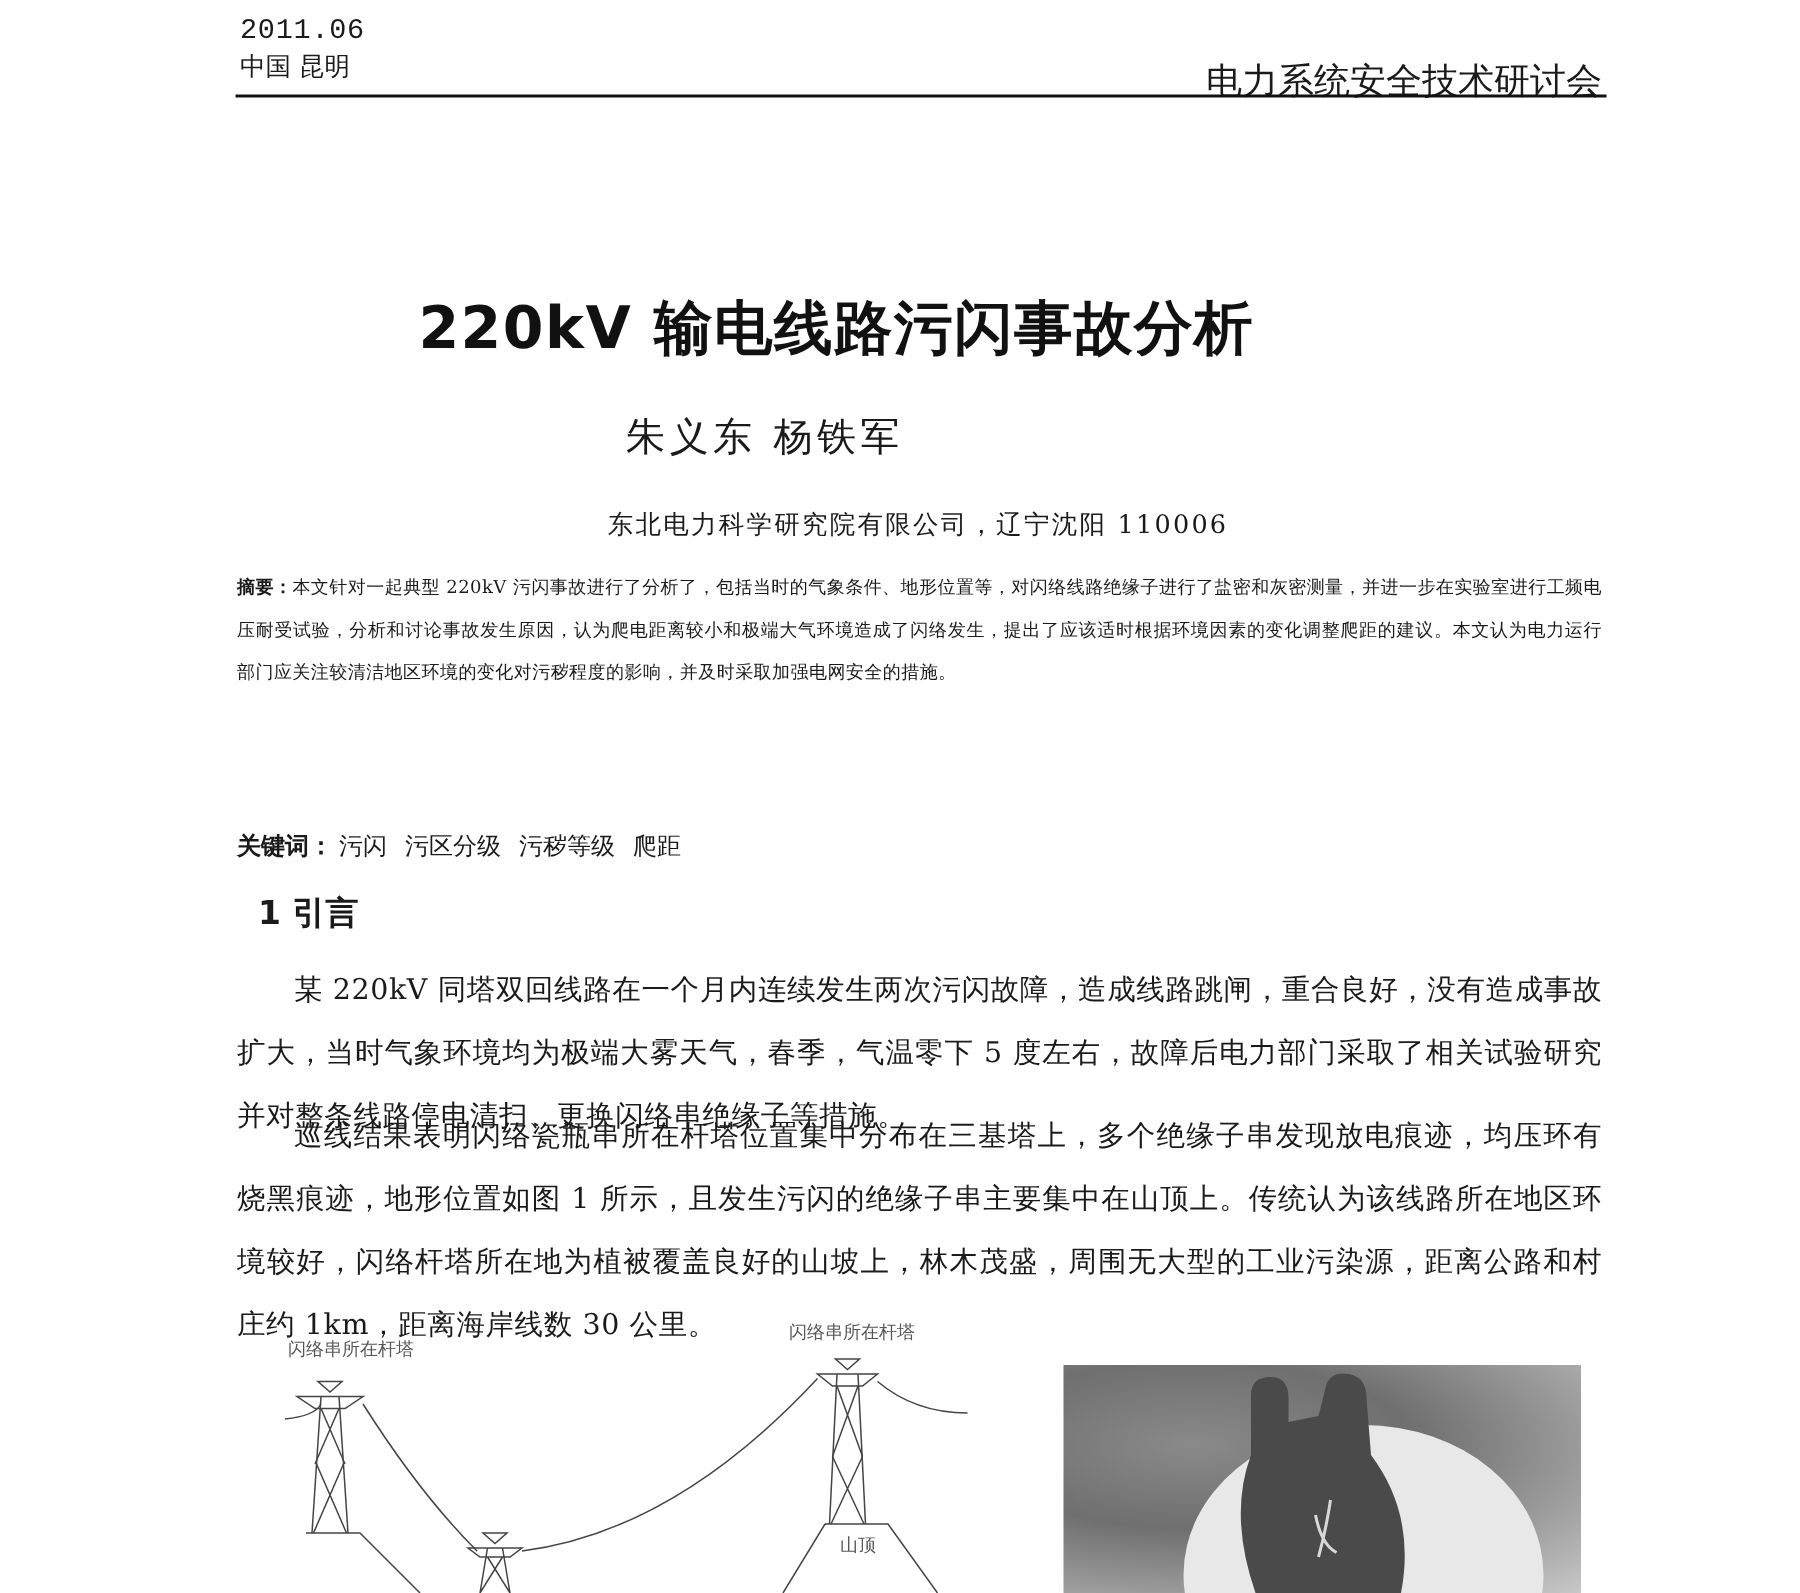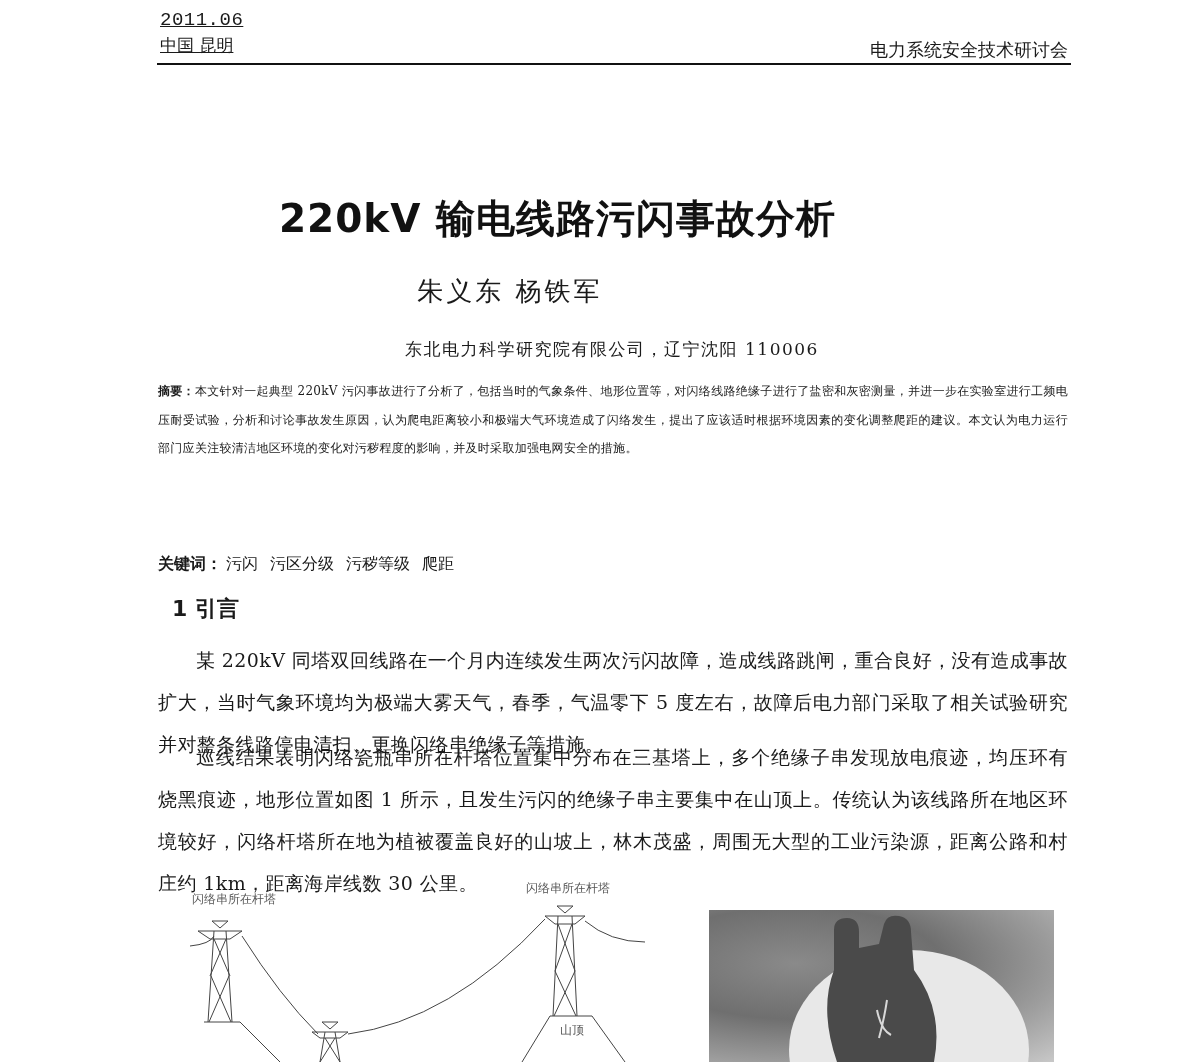--- a/index.html
+++ b/index.html
@@ -1,21 +1,21 @@
 <!DOCTYPE html>
 <html><head>
 <meta charset="utf-8">
 <style>
   html, body { margin: 0; padding: 0; background: #ffffff; }
   body { width: 1200px; height: 1062px; position: relative; overflow: hidden;
          font-family: "DejaVu Serif", "Liberation Serif", serif; color: #1a1a1a; }
-  .hdr-left { position: absolute; left: 160px; top: 8px; font-size: 18px; line-height: 24px; text-decoration: underline; }
+  .hdr-left { position: absolute; left: 160px; top: 8px; font-size: 18px; line-height: 24px; }
   .hdr-left .date { font-family: "Liberation Mono", "DejaVu Sans Mono", monospace; font-size: 19px; letter-spacing: 0.5px; }
   .hdr-left .place { font-size: 17px; margin-top: 1px; }
-  .hdr-right { position: absolute; right: 132px; top: 38px; font-size: 18px; }
+  .hdr-right { position: absolute; right: 132px; top: 38px; font-size: 24px; }
   .hdr-rule { position: absolute; left: 157px; top: 63px; width: 914px; height: 2px; background: #111; }
   .title { position: absolute; left: 0; width: 1115px; top: 192px; text-align: center;
            font-family: "DejaVu Sans", "Liberation Sans", sans-serif; font-size: 39px; font-weight: bold; color: #111; letter-spacing: 1px; }
   .authors { position: absolute; left: 0; width: 1020px; top: 274px; text-align: center; font-size: 26px; letter-spacing: 3px; }
   .affil { position: absolute; left: 0; width: 1200px; top: 338px; text-align: center; font-size: 17px; letter-spacing: 1.5px; margin-left: 12px; }
   .abstract { position: absolute; left: 158px; width: 910px; top: 377px; font-size: 12px; line-height: 28.5px; text-align: justify; letter-spacing: 0.3px; }
   .abstract .lbl { font-family: "DejaVu Sans", sans-serif; font-weight: bold; }
   .keywords { position: absolute; left: 158px; top: 554px; font-size: 16px; font-family: Liberation Serif, serif; }
   .keywords .lbl { font-weight: bold; }
   .keywords .kw { margin-right: 8px; }

